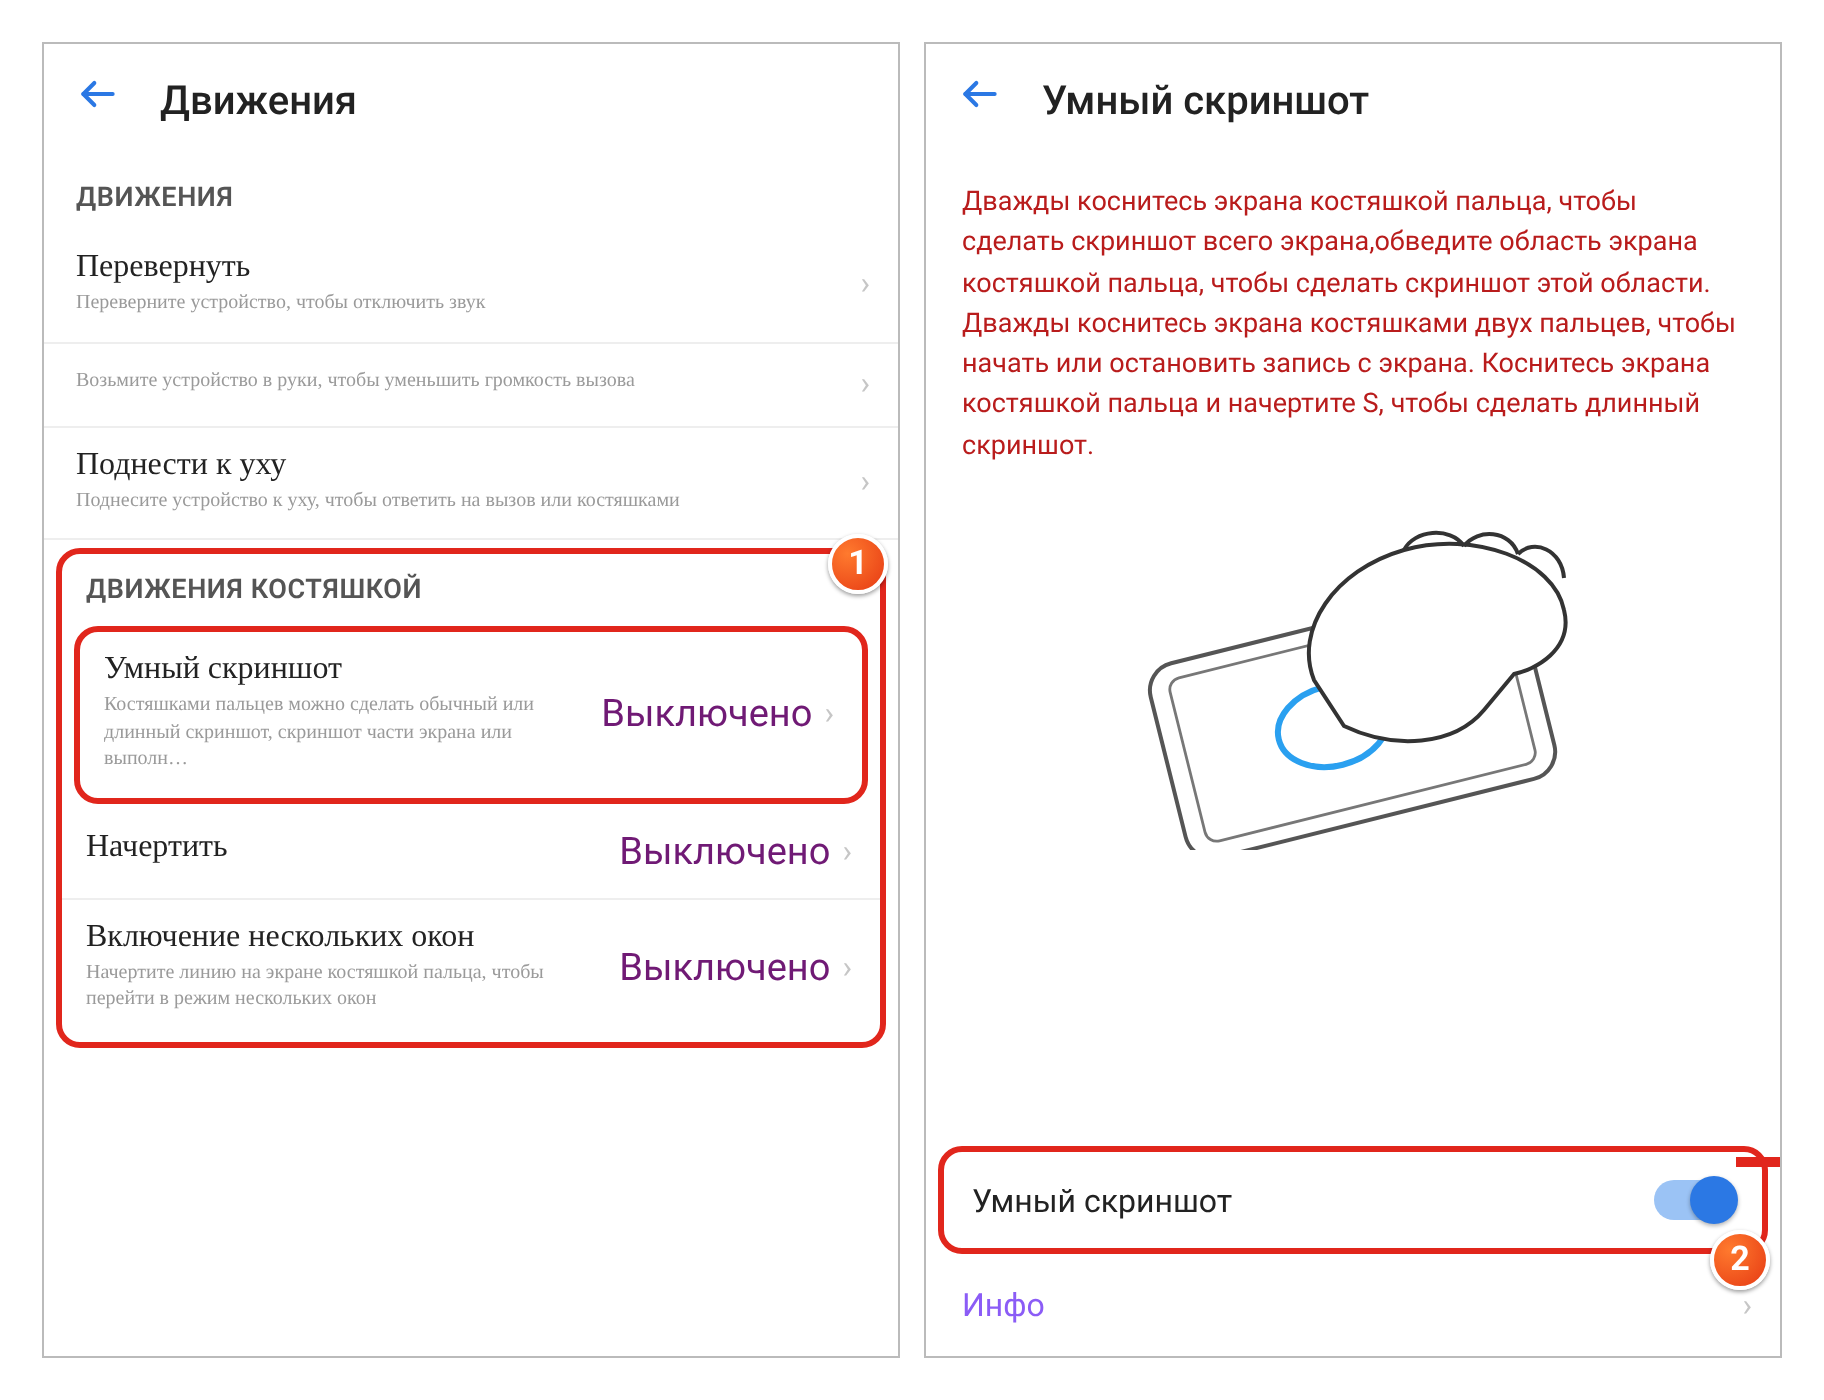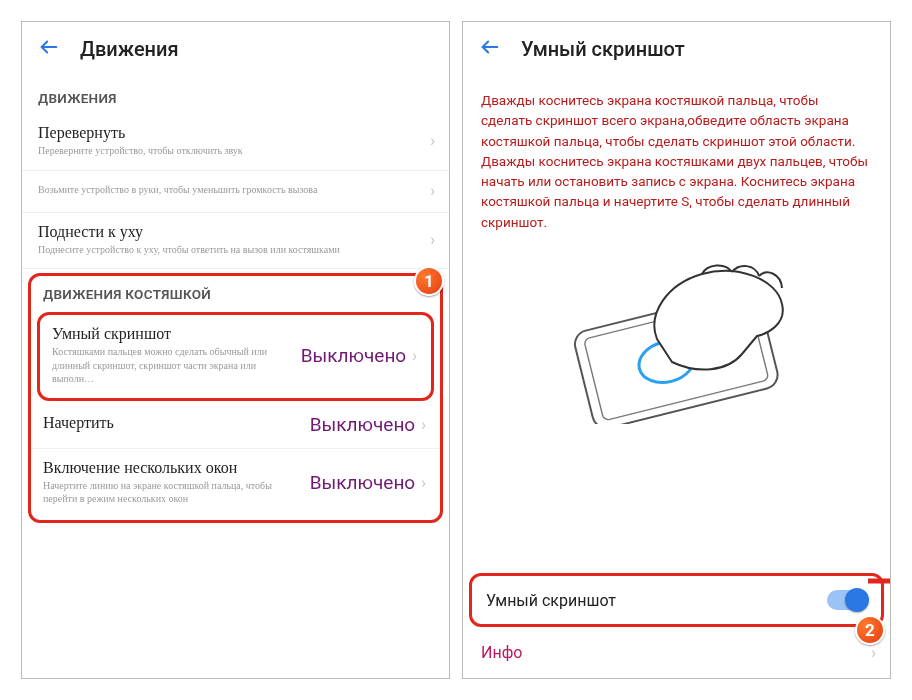--- a/index.html
+++ b/index.html
@@ -163,21 +163,21 @@
     position:absolute; right:-2px; top:-2px;
     width:24px; height:24px; border-radius:50%;
     background:#2b78e4;
     box-shadow:0 1px 2px rgba(0,0,0,.3);
   }
 
   .simple-row {
     padding: 16px 14px 16px 18px;
     display:flex; align-items:center;
   }
-  .simple-row .title { flex:1; font-size:16px; color:#be185d; }
+  .simple-row .title { flex:1; font-size:16px; color:#8b5cf6; }
 </style>
 </head>
 <body>
 
 <div class="container">
 
   <div class="panel">
     <div class="appbar">
       <span class="back">
         <svg width="22" height="22" viewBox="0 0 24 24" fill="none" stroke="#2b78e4" stroke-width="2.2" stroke-linecap="round" stroke-linejoin="round">

